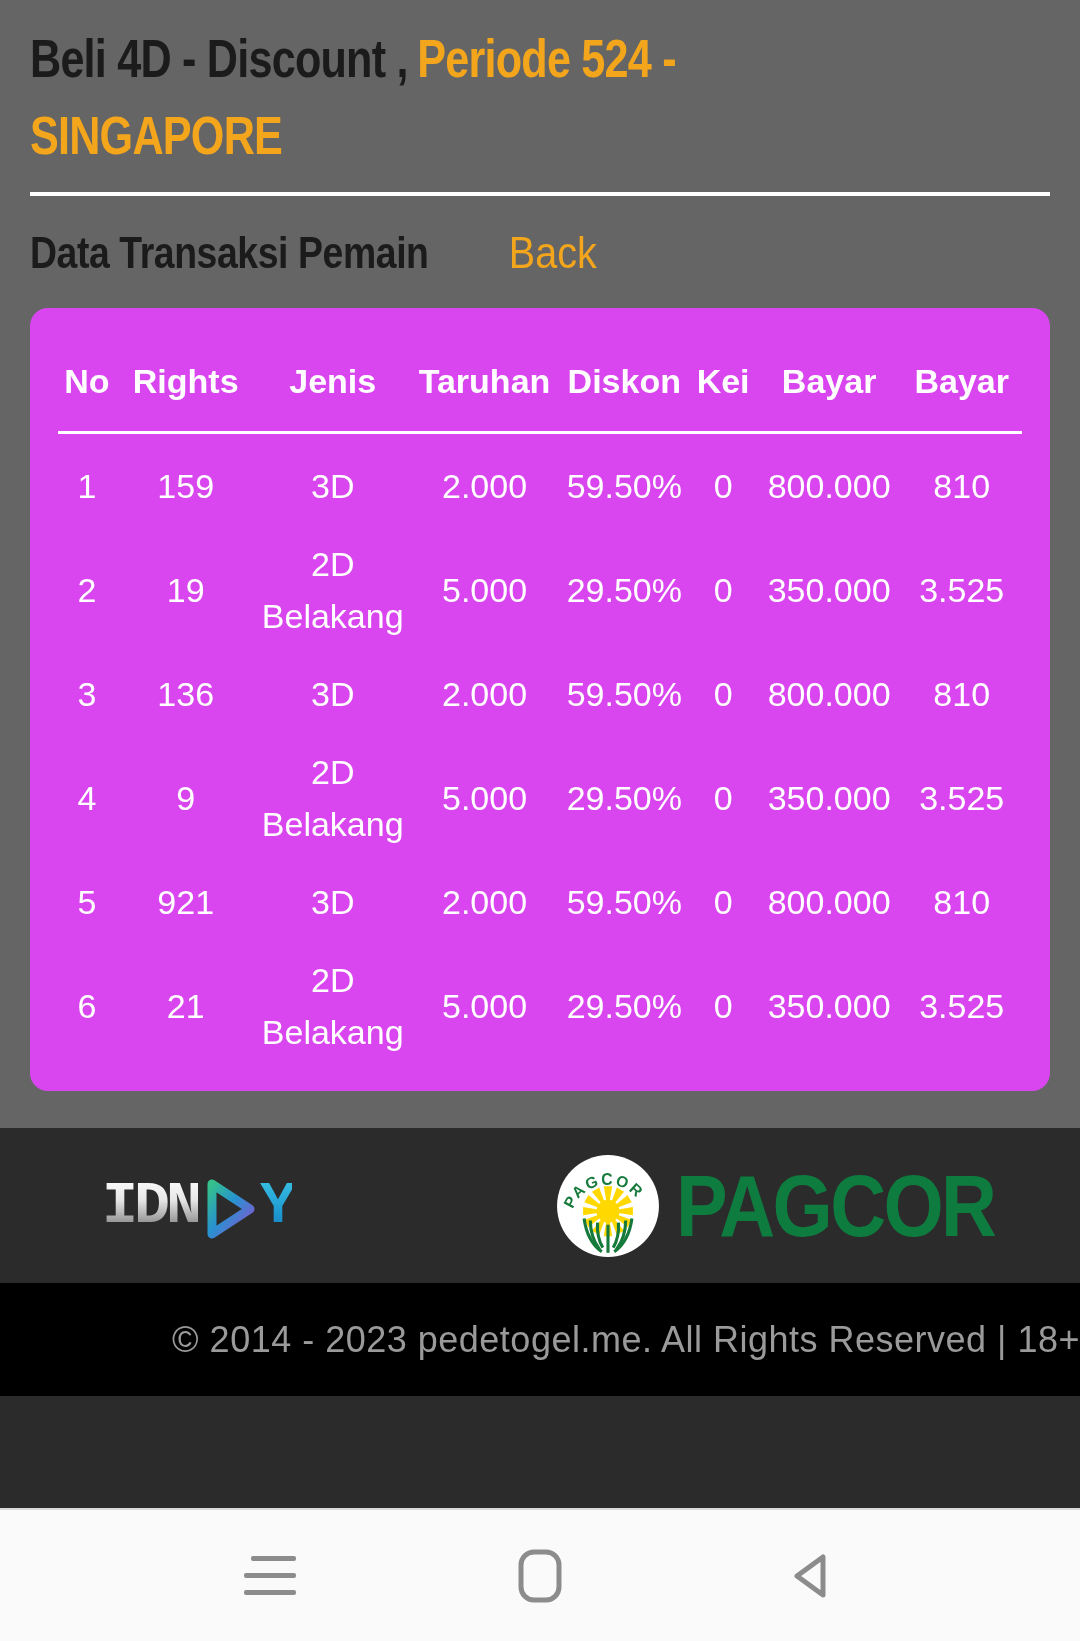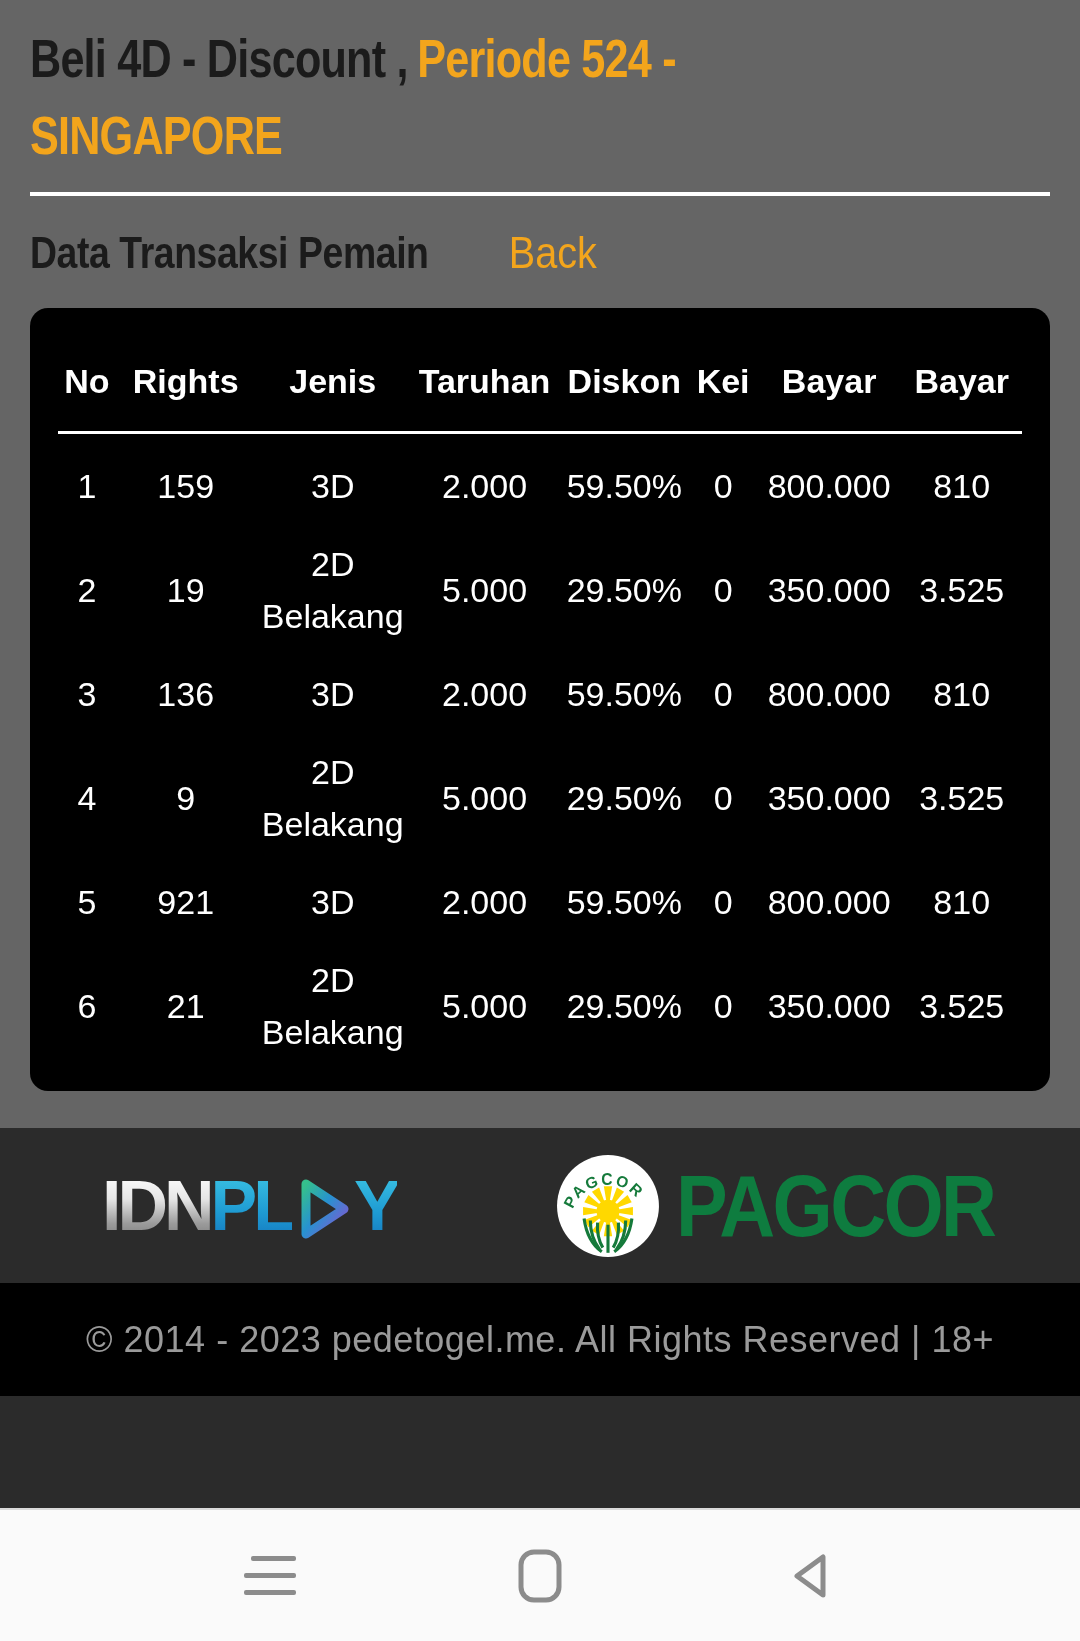--- a/index.html
+++ b/index.html
@@ -15,47 +15,47 @@
   .t-line .t-orange { margin-left:12px; }
 
   .rule { border:none; height:4px; background:#ffffff; margin-top:18px; }
 
   .section-row { margin-top:32px; display:flex; align-items:center; }
   .section-title { font-size:44px; font-weight:bold; color:#1b1b1b; letter-spacing:-0.5px;
                    transform:scaleX(0.85); transform-origin:left center; white-space:nowrap; }
   .back-link { font-size:44px; color:#F3A51C; text-decoration:none; transform:scaleX(0.9); transform-origin:right center; }
 
   
-  .card { margin-top:30px; width:1020px; height:783px; background:#000000; border-radius:18px;
+  .card { margin-top:30px; width:1020px; height:783px; background:#d946ef; border-radius:18px;
           padding:44px 28px 0 28px; overflow:hidden; }
   table { width:100%; border-collapse:collapse; color:#ffffff; font-size:34px; table-layout:fixed; }
   thead th { font-weight:bold; text-align:center; padding:10px 0 30px 0; border-bottom:3px solid #ffffff; }
   tbody td { text-align:center; padding:13px 0; line-height:52px; font-weight:normal; }
   tbody tr:first-child td { padding-top:26px; }
   tfoot td { text-align:center; padding-top:42px; line-height:52px; }
   .total-label-cell { font-weight:bold; }
   col.c-no{width:6%} col.c-tebakan{width:14.5%} col.c-jenis{width:16%} col.c-taruhan{width:15.5%}
   col.c-diskon{width:13.5%} col.c-kei{width:7%} col.c-menang{width:15%} col.c-bayar{width:12.5%}
 
   
   .logo-band { width:1080px; height:155px; background:#2b2b2b; display:flex; align-items:center;
                justify-content:space-between; padding:0 42px 0 102px; }
 
   .idnplay { display:flex; align-items:center; }
-  .idnplay span { font-size:70px; font-weight:bold; letter-spacing:-4px; line-height:1;
-                  -webkit-background-clip:text; background-clip:text; color:transparent; }
+  .idnplay span { font-size:60px; font-weight:bold; letter-spacing:-4px; line-height:1;
+                  -webkit-background-clip:text; background-clip:text; color:transparent;font-family:Liberation Mono, monospace; }
   .idn-silver { background-image:linear-gradient(180deg,#ffffff 0%,#e6e6e6 40%,#9b9b9b 75%,#7c7c7c 100%); }
   .idn-cyan   { background-image:linear-gradient(180deg,#3cc4e4 0%,#1e9ad2 60%,#1478bf 100%); }
   .idn-tri    { margin:6px -2px 0 2px; }
 
   .pagcor { display:flex; align-items:center; gap:16px; }
   .pagcor-word { font-size:88px; font-weight:bold; color:#0e7c3f; letter-spacing:-3px; line-height:1;
                  transform:scaleX(0.88); transform-origin:left center; }
 
-  .copy-band { width:1080px; height:113px; background:#000000; display:flex; align-items:center; justify-content:center; }
+  .copy-band { width:1080px; height:113px; background:#000000; display:flex; align-items:center; justify-content:flex-end; }
   .copy-text { color:#9a9a9a; font-size:36px; letter-spacing:0.5px; }
 
   .spacer-band { width:1080px; height:112px; background:#2b2b2b; }
 
   .navbar { width:1080px; height:133px; background:#fafafa; border-top:2px solid #dadada;
             display:flex; justify-content:center; align-items:center; }
   .nav-slot { width:270px; display:flex; justify-content:center; align-items:center; cursor:pointer; }
 </style>
 </head>
 <body>
@@ -166,21 +166,20 @@
         </tr>
       </tfoot>
     </table>
   </div>
 </div>
 
 <div class="logo-band">
 
   <div class="idnplay">
     <span class="idn-silver">IDN</span>
-      <span class="idn-cyan">PL</span>
       <svg class="idn-tri" width="62" height="74" viewBox="0 0 62 74">
       <defs>
         <linearGradient id="triGrad" x1="0" y1="0" x2="1" y2="1">
           <stop offset="0" stop-color="#35c08c"></stop>
           <stop offset="0.45" stop-color="#2792d0"></stop>
           <stop offset="1" stop-color="#8a53d2"></stop>
         </linearGradient>
       </defs>
       <path d="M12 12 L50 37 L12 62 Z" fill="none" stroke="url(#triGrad)" stroke-width="9" stroke-linejoin="round"></path>
     </svg>

